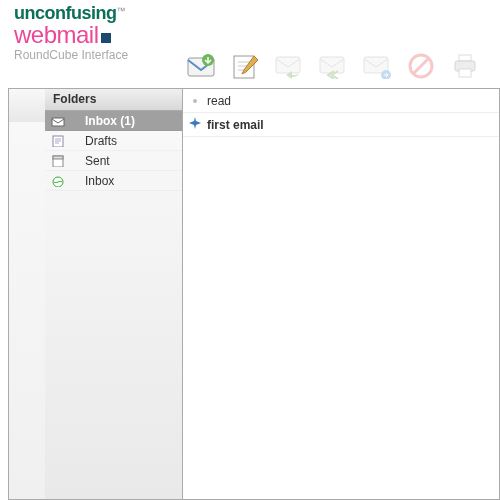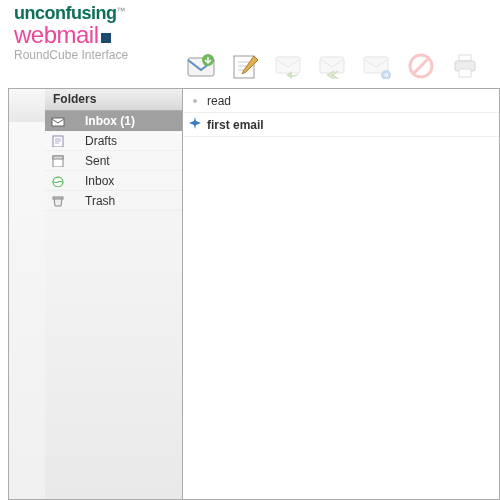--- a/index.html
+++ b/index.html
@@ -231,29 +231,20 @@
         </div>
         <div class="folder-item">
           <span class="folder-icon">
             <svg width="14" height="12">
               <circle cx="7" cy="7" r="5" fill="#fff" stroke="#3a3"></circle>
               <path d="M3 7 C5 9 9 5 11 7" fill="none" stroke="#3a3"></path>
             </svg>
           </span>
           <span>Inbox</span>
         </div>
-        <div class="folder-item">
-          <span class="folder-icon">
-            <svg width="14" height="12">
-              <path d="M3 3 L11 3 L10 11 L4 11 Z" fill="#eee" stroke="#888"></path>
-              <rect x="2" y="2" width="10" height="2" fill="#ccc" stroke="#888"></rect>
-            </svg>
-          </span>
-          <span>Trash</span>
-        </div>
       </div>
   </div>
   <div class="content">
     <div id="msg-list">
         <div class="msg-row">
           <span class="flag"><svg width="8" height="8">
               <circle cx="4" cy="4" r="2" fill="#bbb"></circle>
             </svg></span>
           <span>read</span>
         </div>

